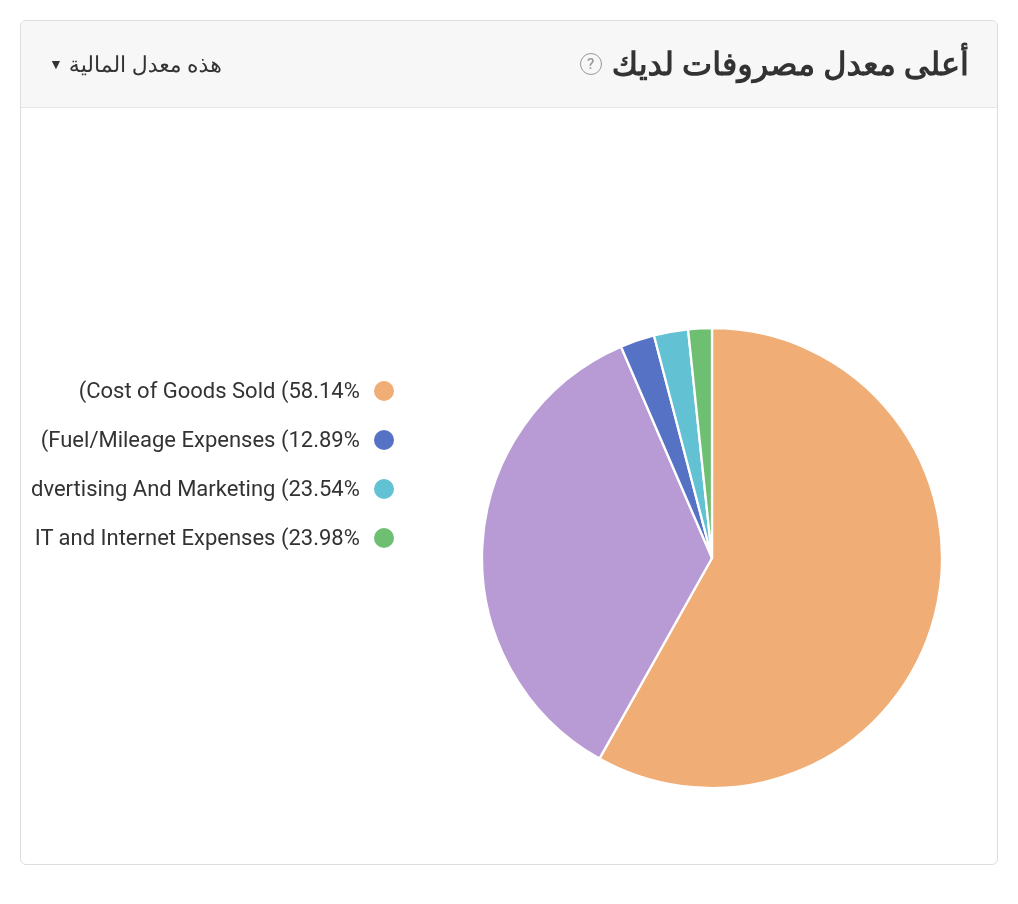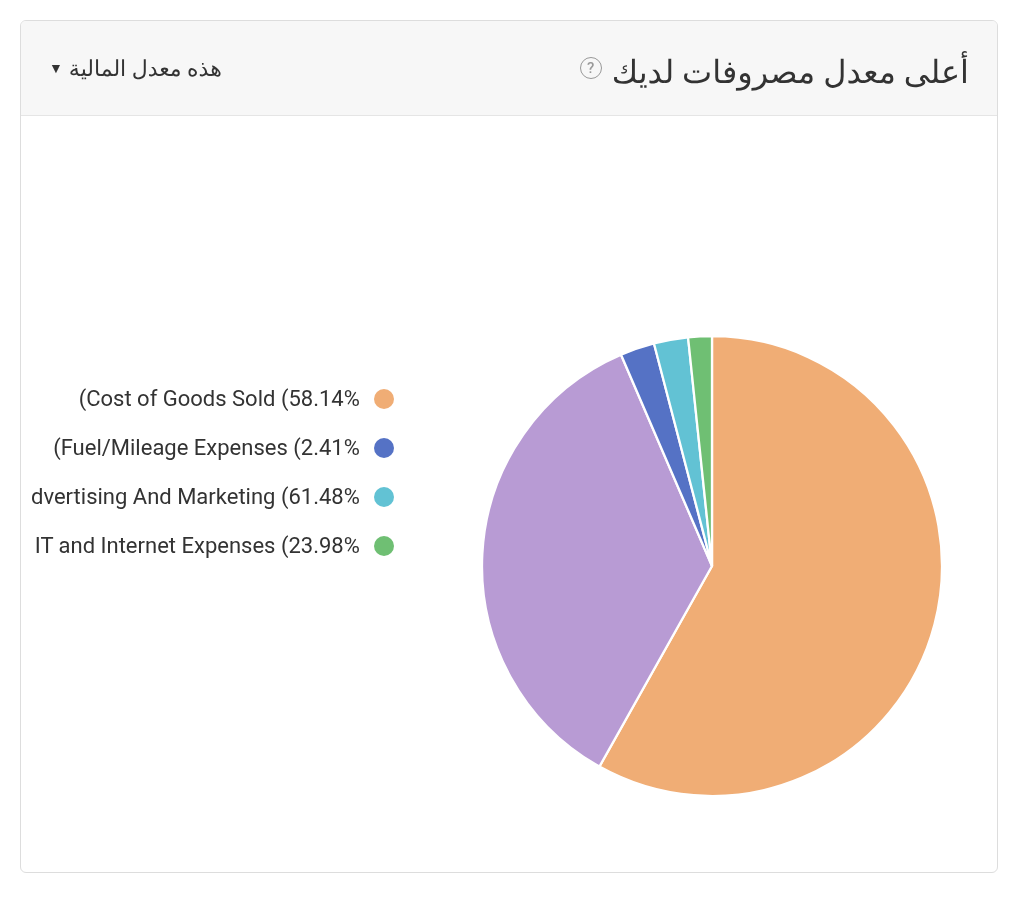--- a/index.html
+++ b/index.html
@@ -38,22 +38,21 @@
     }
     .header-right {
       display: flex;
       align-items: center;
       gap: 10px;
       direction: rtl;
     }
     .title {
       font-size: 32px;
       color: #333;
-      font-weight: 400;
-      margin-top: 8px;
+      font-weight: 700;
     }
     .help-icon {
       width: 22px;
       height: 22px;
       border: 1.5px solid #999;
       border-radius: 50%;
       display: inline-flex;
       align-items: center;
       justify-content: center;
       color: #999;
@@ -128,25 +127,25 @@
           <path d="M 100 100 L 89.58881302478034 0.5434407101923853 A 100 100 0 0 1 99.99999999999999 0 Z" fill="#6fbf73" stroke="#fff" stroke-width="1"></path>
         </svg>
     </div>
 
     <div class="legend">
       <div class="legend-item">
         <span>(Cost of Goods Sold (58.14%</span>
         <span class="legend-dot" style="background:#f0ad75"></span>
       </div>
       <div class="legend-item">
-        <span>(Fuel/Mileage Expenses (2.41%</span>
+        <span>(Fuel/Mileage Expenses (12.89%</span>
         <span class="legend-dot" style="background:#5572c5"></span>
       </div>
       <div class="legend-item">
-        <span>dvertising And Marketing (61.48%</span>
+        <span>dvertising And Marketing (23.54%</span>
         <span class="legend-dot" style="background:#62c2d4"></span>
       </div>
       <div class="legend-item">
         <span>IT and Internet Expenses (23.98%</span>
         <span class="legend-dot" style="background:#6fbf73"></span>
       </div>
     </div>
 
   </div>
 </div>

